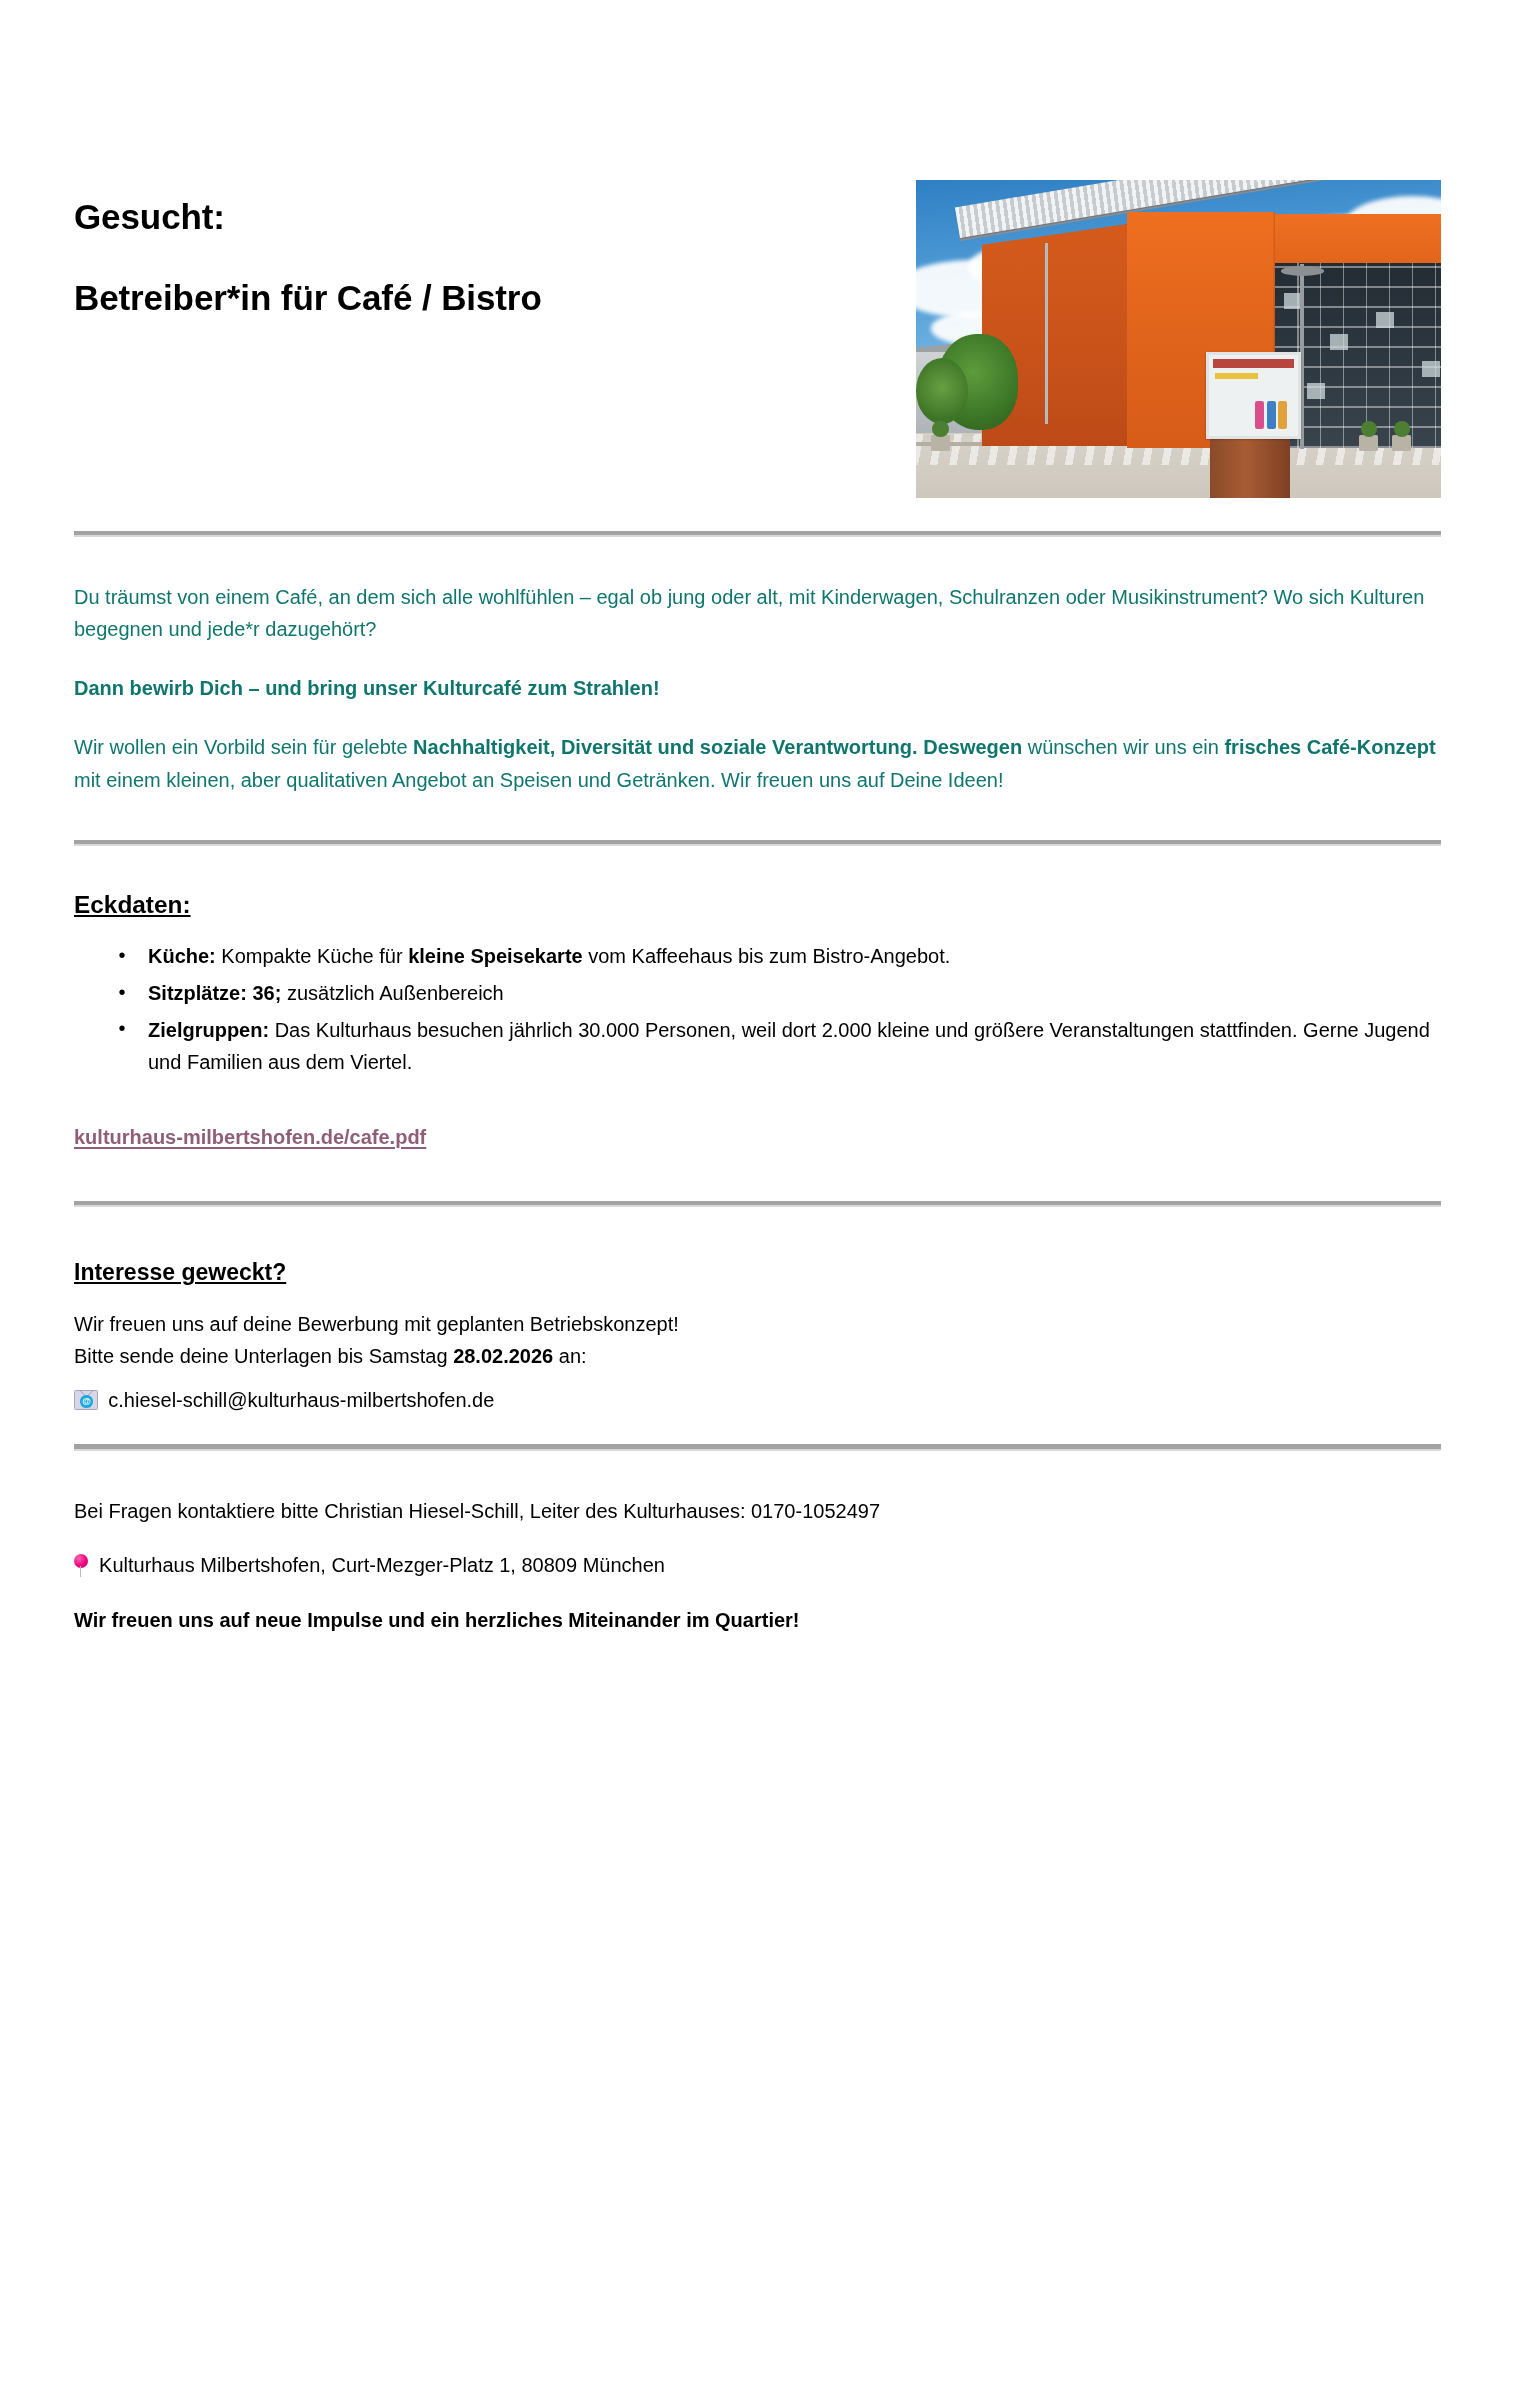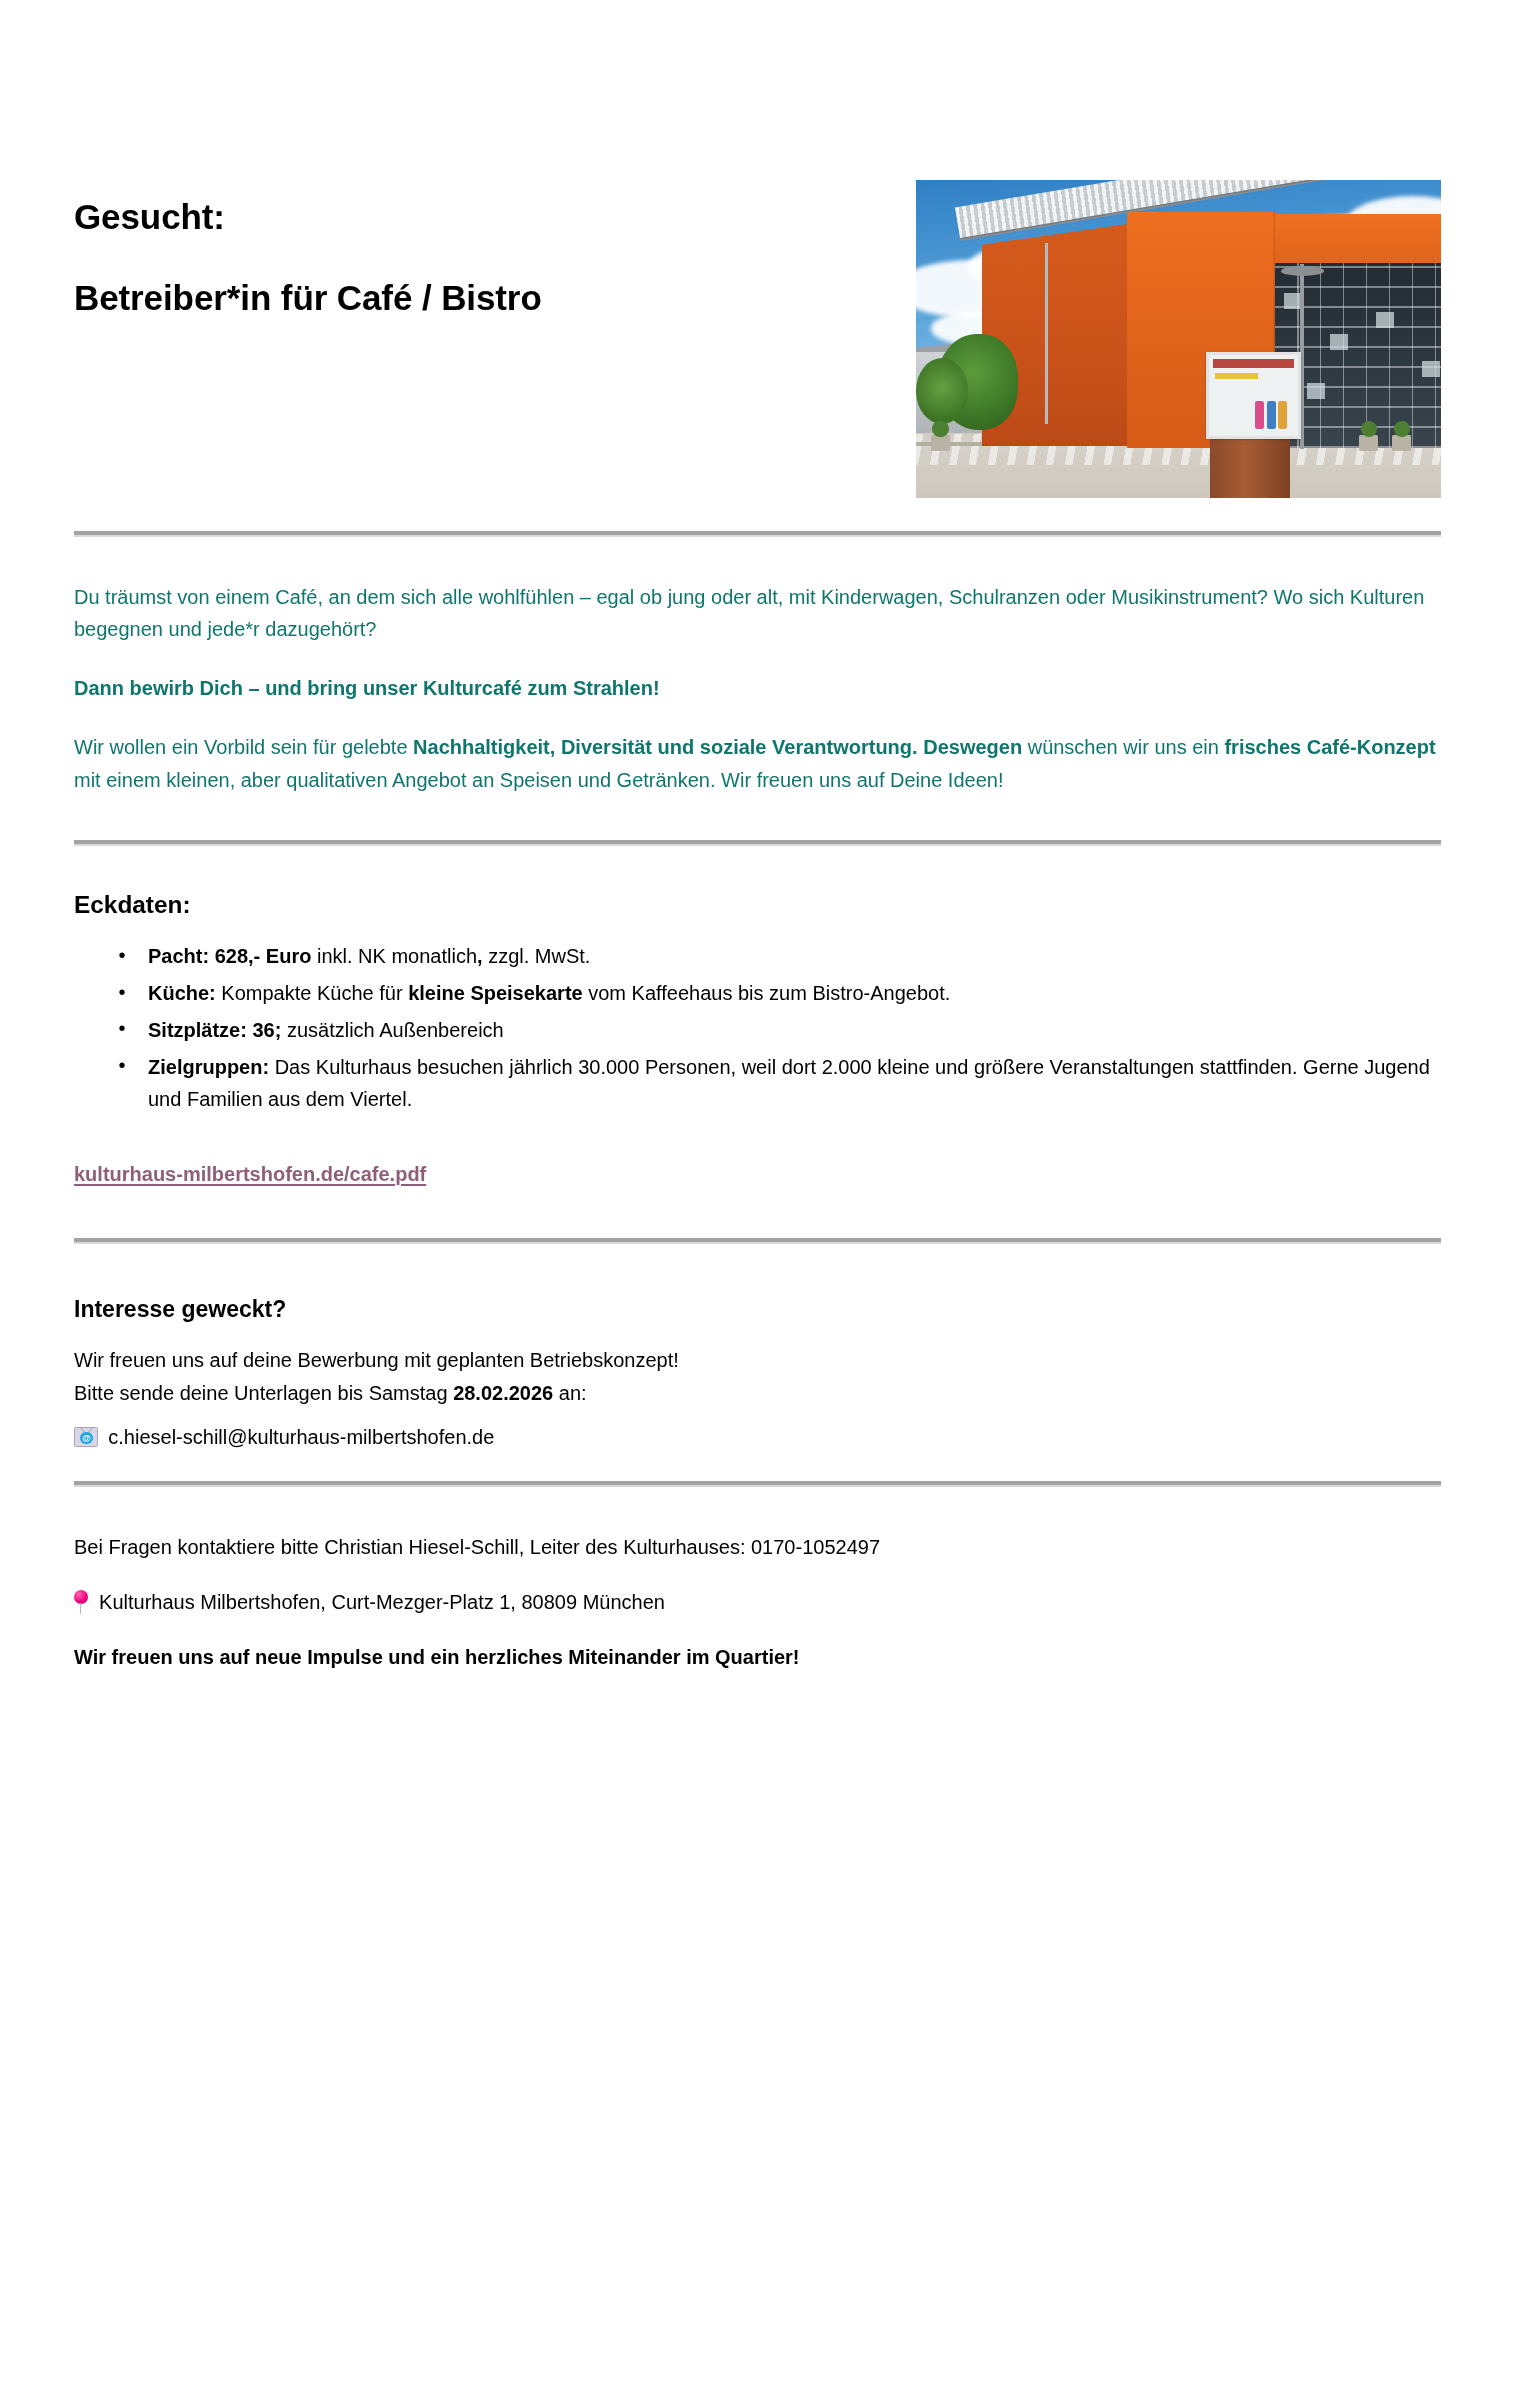--- a/index.html
+++ b/index.html
@@ -239,20 +239,21 @@
   p.para {
     margin: 0;
     font-size: 20px;
     line-height: 1.62;
   }
   .sec-heading {
     font-size: 24.4px;
     font-weight: bold;
     margin: 0;
     line-height: 1.2;
+    text-decoration: underline;
   }
   .sec-heading.small {
     font-size: 23px;
   }
   b, strong { font-weight: bold; }
 
   ul.bullets {
     margin: 0;
     padding-left: 71px;
     list-style: none;
@@ -440,21 +441,20 @@
   <div class="sp-f"></div>
   <div class="rule"></div>
   <div class="sp-f"></div>
 
   <div>
     <div class="sec-heading">Eckdaten:</div>
 
     <div class="sp-d"></div>
 
     <ul class="bullets">
-      <li><b>Pacht: 628,- Euro</b><span> inkl. NK monatlich</span><b>,</b><span> zzgl. MwSt.</span></li>
       <li><b>Küche:</b><span> Kompakte Küche für </span><b>kleine Speisekarte</b><span> vom Kaffeehaus bis zum Bistro-Angebot.</span></li>
       <li><b>Sitzplätze: 36;</b><span> zusätzlich Außenbereich</span></li>
       <li><b>Zielgruppen:</b><span> Das Kulturhaus besuchen jährlich 30.000 Personen, weil dort 2.000 kleine und größere Veranstaltungen stattfinden. Gerne Jugend und Familien aus dem Viertel.</span></li>
     </ul>
 
     <div class="sp-c"></div>
 
 
     <div class="sp-e"></div>
 

